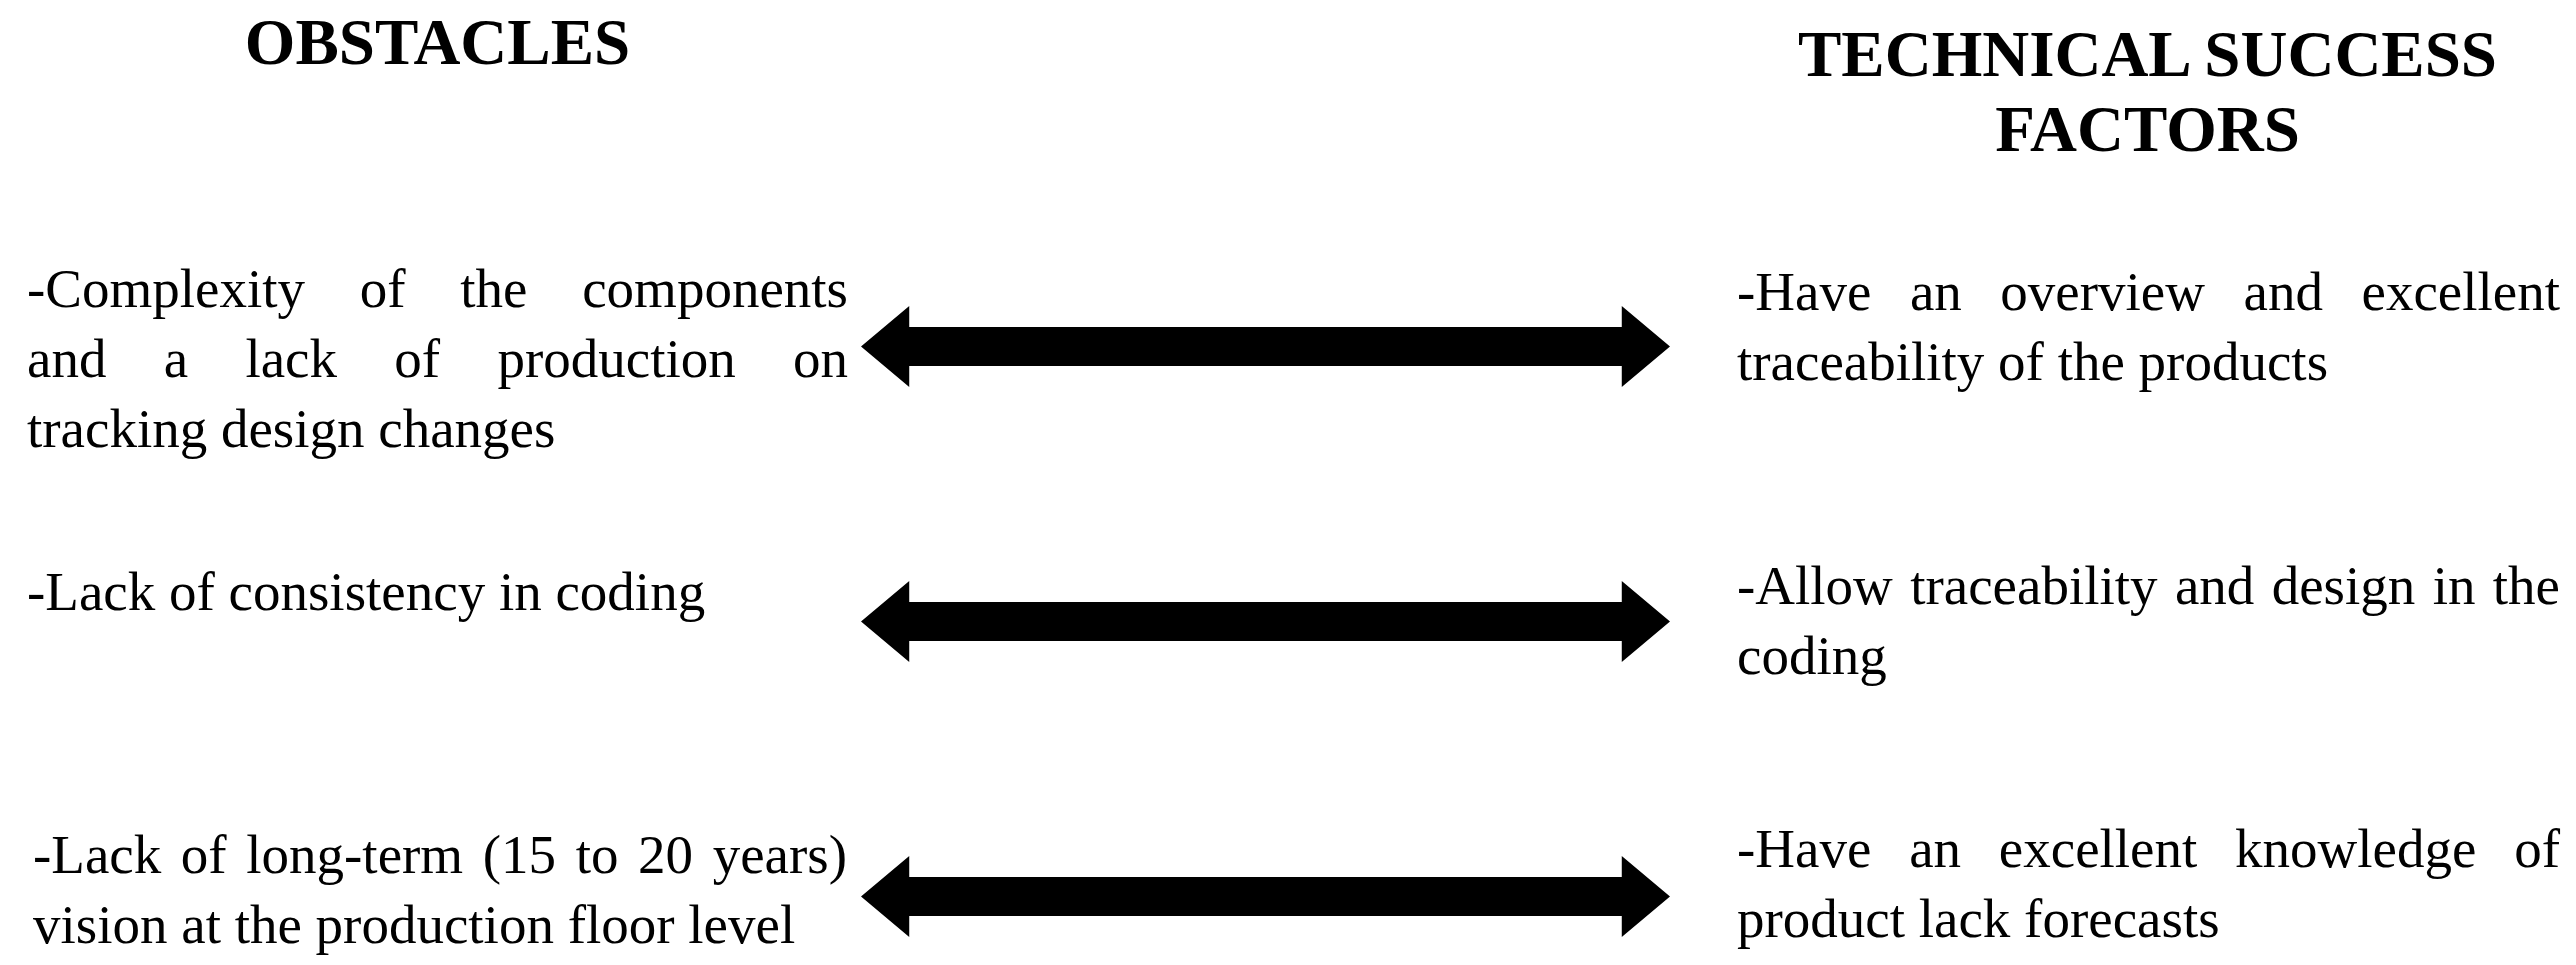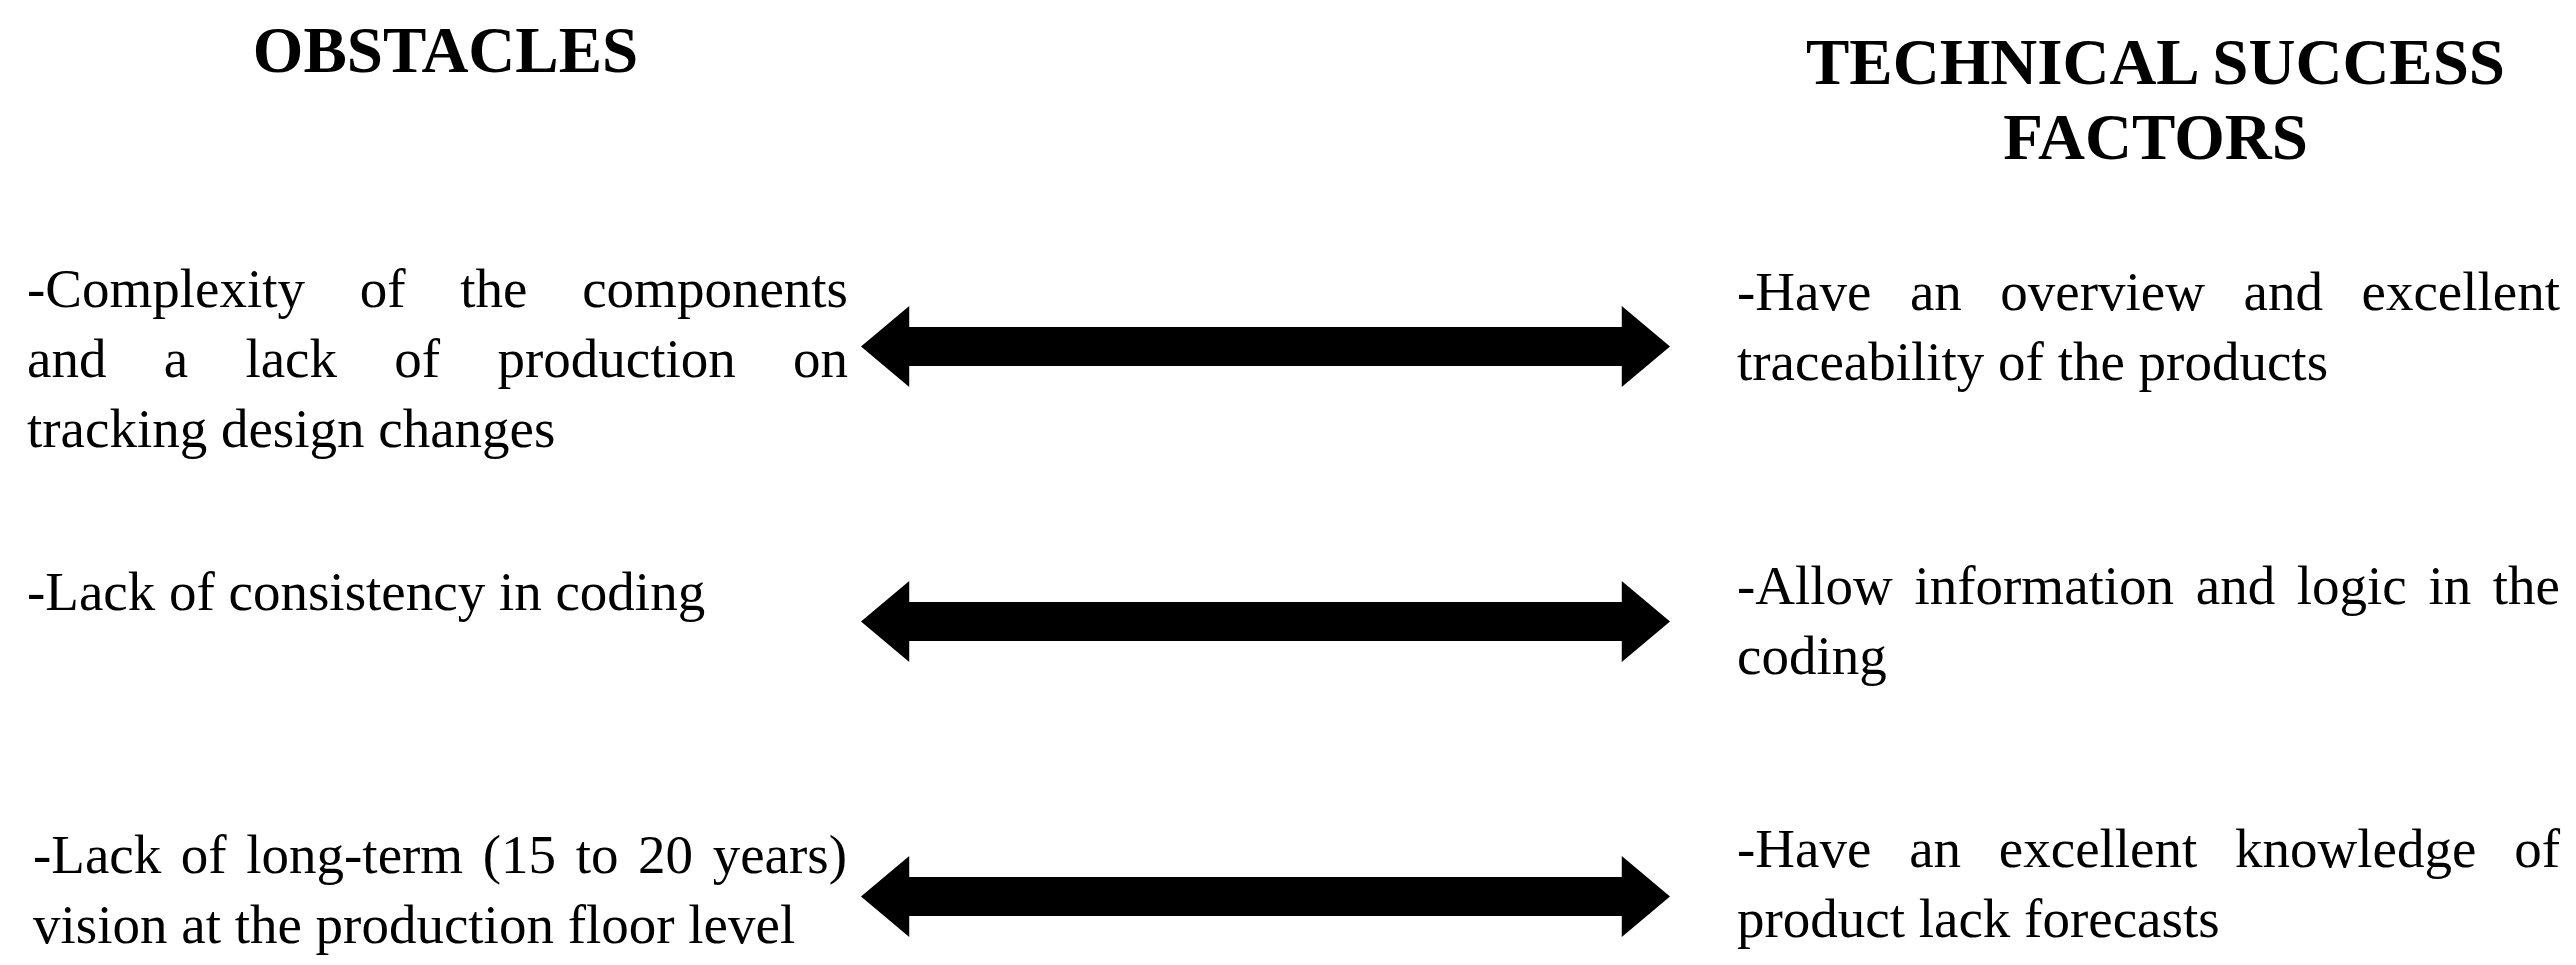--- a/index.html
+++ b/index.html
@@ -11,21 +11,21 @@
     position: relative;
     width: 2576px;
     height: 965px;
     background: #ffffff;
     font-family: "Liberation Serif", "DejaVu Serif", serif;
     color: #000000;
     overflow: hidden;
   }
   .hdr {
     position: absolute;
-    margin: 8px;
+    margin: 0;
     font-size: 65px;
     line-height: 75px;
     font-weight: bold;
     text-align: center;
     letter-spacing: 0px;
   }
   .hdr-left  { left: 27px;   top: 4.7px;  width: 821px; }
   .hdr-right { left: 1735px; top: 17px;  width: 825px; }
 
   .txt {
@@ -80,21 +80,21 @@
 
   <div class="txt r2l">
       <div class="tline">-Lack of consistency in coding</div>
     </div>
 
   <svg class="arrow a2" viewBox="0 0 1040 104" preserveAspectRatio="none">
     <polygon points="0,52 62,0 62,27 978,27 978,0 1040,52 978,104 978,77 62,77 62,104" fill="#000000"></polygon>
   </svg>
 
   <div class="txt r2r">
-      <div class="tline">-Allow information and logic in the</div>
+      <div class="tline">-Allow traceability and design in the</div>
       <div class="tline">coding</div>
     </div>
 
   <div class="txt r3l">
       <div class="tline">-Lack of long-term (15 to 20 years)</div>
       <div class="tline">vision at the production floor level</div>
     </div>
 
   <svg class="arrow a3" viewBox="0 0 1040 104" preserveAspectRatio="none">
     <polygon points="0,52 62,0 62,27 978,27 978,0 1040,52 978,104 978,77 62,77 62,104" fill="#000000"></polygon>

